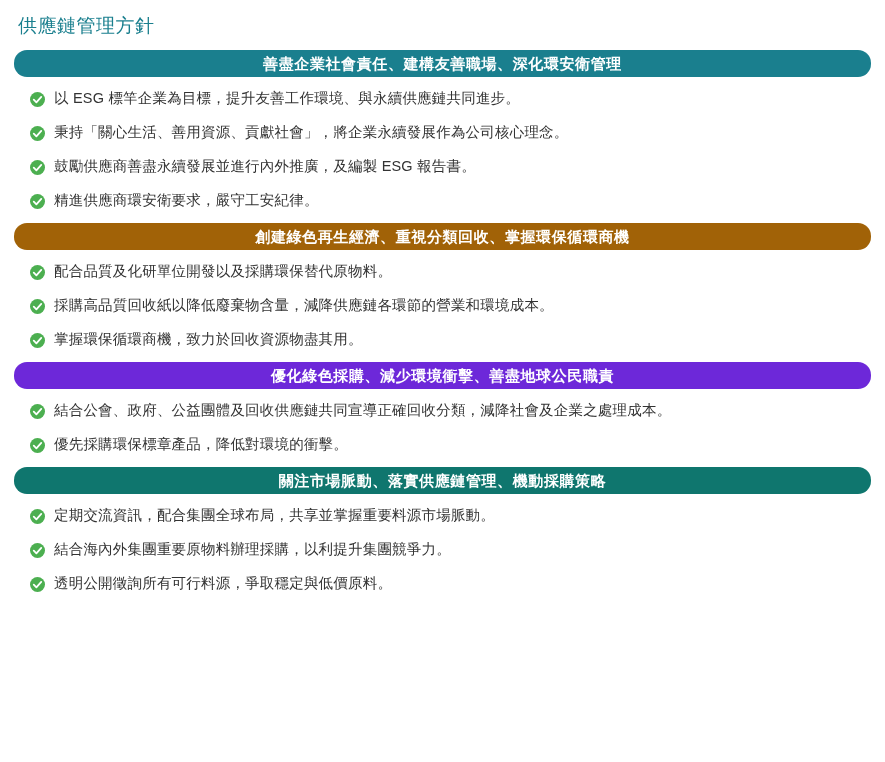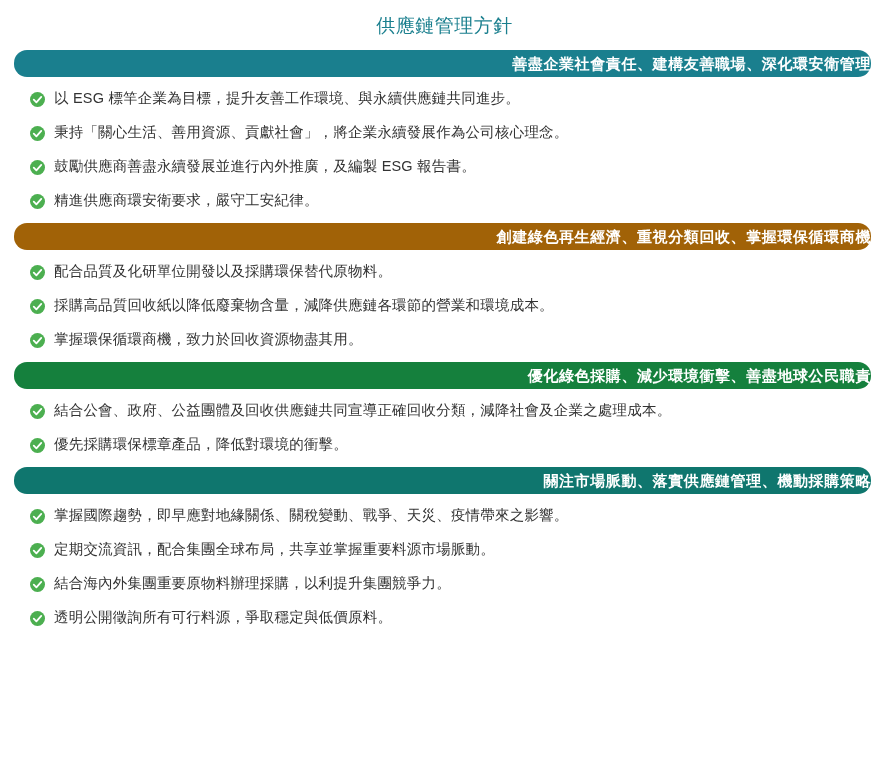--- a/index.html
+++ b/index.html
@@ -19,32 +19,31 @@
     box-sizing: border-box;
     padding: 10px 14px 0 14px;
   }
   .page-title {
     color: #1a7f8e;
     font-size: 19px;
     line-height: 28px;
     letter-spacing: 0.5px;
     margin: 2px 0 10px 4px;
     font-weight: 400;
-    text-align: center;
   }
   .section {
     margin-bottom: 6px;
   }
   .section-header {
     background: #1a7f8e;
     color: #ffffff;
     border-radius: 13px;
     height: 27px;
     line-height: 27px;
-    text-align: right;
+    text-align: center;
     font-size: 15px;
     font-weight: bold;
     letter-spacing: 0.6px;
     margin-bottom: 4px;
   }
   .bullets {
     list-style: none;
     margin: 0;
     padding: 0 0 0 16px;
   }
@@ -150,21 +149,21 @@
         <circle cx="8" cy="8" r="8" fill="#4caf50"></circle>
         <path d="M4 8.2 L6.8 11 L12 5.2" fill="none" stroke="#ffffff" stroke-width="1.9" stroke-linecap="round" stroke-linejoin="round"></path>
       </svg>
     </span>
     <span class="bullet-text">掌握環保循環商機，致力於回收資源物盡其用。</span>
   </li>
 </ul>
   </div>
 
   <div class="section">
-    <div class="section-header" style="background: #15803d;">優化綠色採購、減少環境衝擊、善盡地球公民職責</div>
+    <div class="section-header" style="background: #6d28d9;">優化綠色採購、減少環境衝擊、善盡地球公民職責</div>
     <ul class="bullets">
 
   <li class="bullet">
     <span class="check-icon">
       <svg width="15" height="15" viewBox="0 0 16 16" xmlns="http://www.w3.org/2000/svg">
         <circle cx="8" cy="8" r="8" fill="#4caf50"></circle>
         <path d="M4 8.2 L6.8 11 L12 5.2" fill="none" stroke="#ffffff" stroke-width="1.9" stroke-linecap="round" stroke-linejoin="round"></path>
       </svg>
     </span>
     <span class="bullet-text">結合公會、政府、公益團體及回收供應鏈共同宣導正確回收分類，減降社會及企業之處理成本。</span>
@@ -178,29 +177,20 @@
       </svg>
     </span>
     <span class="bullet-text">優先採購環保標章產品，降低對環境的衝擊。</span>
   </li>
 </ul>
   </div>
 
   <div class="section">
     <div class="section-header" style="background: #0f766e;">關注市場脈動、落實供應鏈管理、機動採購策略</div>
     <ul class="bullets">
-  <li class="bullet">
-    <span class="check-icon">
-      <svg width="15" height="15" viewBox="0 0 16 16" xmlns="http://www.w3.org/2000/svg">
-        <circle cx="8" cy="8" r="8" fill="#4caf50"></circle>
-        <path d="M4 8.2 L6.8 11 L12 5.2" fill="none" stroke="#ffffff" stroke-width="1.9" stroke-linecap="round" stroke-linejoin="round"></path>
-      </svg>
-    </span>
-    <span class="bullet-text">掌握國際趨勢，即早應對地緣關係、關稅變動、戰爭、天災、疫情帶來之影響。</span>
-  </li>
 
   <li class="bullet">
     <span class="check-icon">
       <svg width="15" height="15" viewBox="0 0 16 16" xmlns="http://www.w3.org/2000/svg">
         <circle cx="8" cy="8" r="8" fill="#4caf50"></circle>
         <path d="M4 8.2 L6.8 11 L12 5.2" fill="none" stroke="#ffffff" stroke-width="1.9" stroke-linecap="round" stroke-linejoin="round"></path>
       </svg>
     </span>
     <span class="bullet-text">定期交流資訊，配合集團全球布局，共享並掌握重要料源市場脈動。</span>
   </li>

